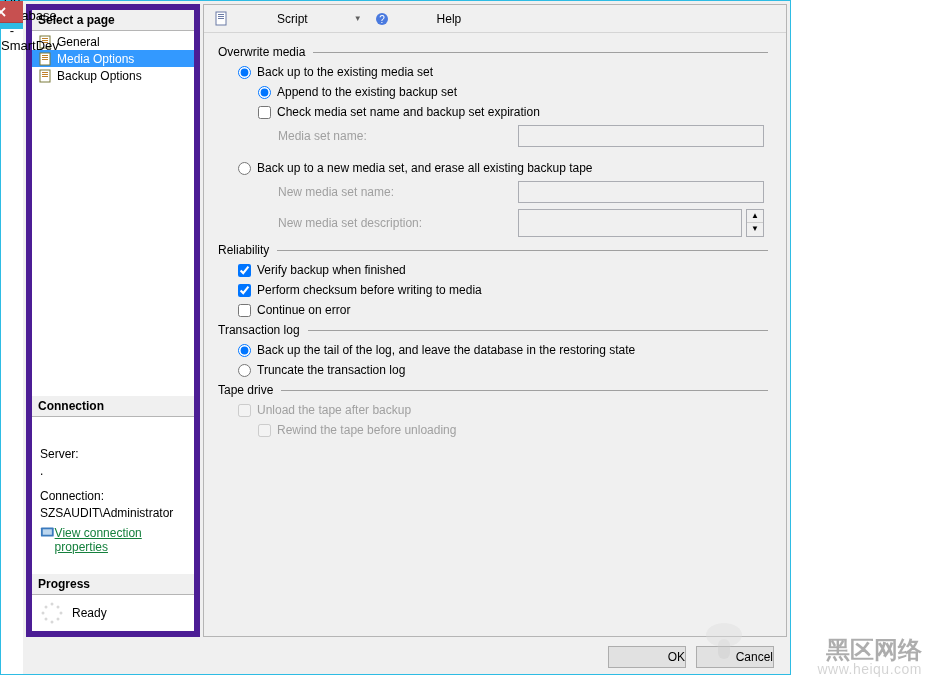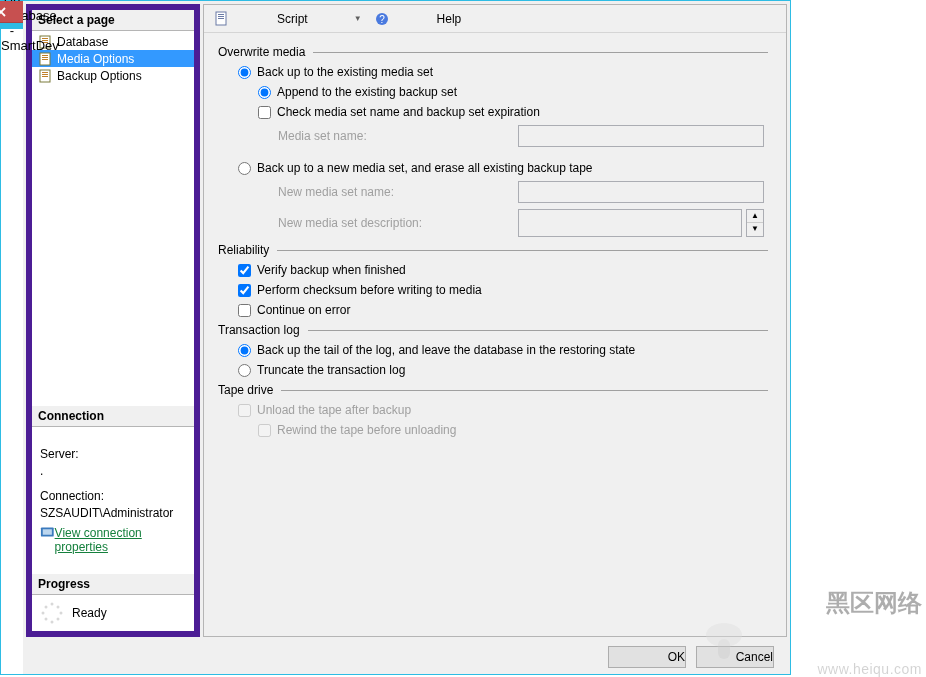--- a/index.html
+++ b/index.html
@@ -97,20 +97,21 @@
 }
 .page-icon {
   width: 16px; height: 16px;
   margin-right: 3px;
   flex-shrink: 0;
 }
 .sidebar-spacer { flex: 1; }
 .conn-body {
   padding: 20px 8px;
   font-size: 12px;
+  margin-top: 10px;
 }
 .conn-row { margin-bottom: 3px; }
 .conn-link {
   color: #15803d;
   text-decoration: underline;
   display: inline-block;
   margin-top: 2px;
 }
 .link-icon {
   display: inline-block;
@@ -243,21 +244,21 @@
   right: 4px;
   bottom: 0px;
   font-size: 24px;
   font-weight: bold;
   color: rgba(0,0,0,0.32);
   font-family: "Microsoft YaHei", sans-serif;
   pointer-events: none;
   text-align: right;
   line-height: 1.05;
 }
-.watermark .sub { font-size: 14px; font-weight: normal; letter-spacing: 0.5px; opacity: 0.55; margin-top: 47px; }
+.watermark .sub { font-size: 14px; font-weight: normal; letter-spacing: 0.5px; opacity: 0.55; }
 .mushroom {
   position: absolute;
   right: 178px;
   bottom: 10px;
   width: 48px; height: 48px;
   opacity: 0.4;
   pointer-events: none;
 }
 </style>
 </head>
@@ -296,21 +297,21 @@
       <div class="sidebar">
         <div class="section-header">Select a page</div>
         <div class="pages">
           <div class="page-item">
             <svg class="page-icon" viewBox="0 0 16 16">
                 <rect x="2" y="2" width="10" height="12" fill="#fff" stroke="#7a7a3a"></rect>
                 <rect x="4" y="4" width="6" height="1" fill="#c08028"></rect>
                 <rect x="4" y="6" width="6" height="1" fill="#c08028"></rect>
                 <rect x="4" y="8" width="6" height="1" fill="#c08028"></rect>
               </svg>
-            <span>Database</span>
+            <span>General</span>
           </div>
           <div class="page-item selected">
             <svg class="page-icon" viewBox="0 0 16 16">
                 <rect x="2" y="2" width="10" height="12" fill="#fff" stroke="#7a7a3a"></rect>
                 <rect x="4" y="4" width="6" height="1" fill="#c08028"></rect>
                 <rect x="4" y="6" width="6" height="1" fill="#c08028"></rect>
                 <rect x="4" y="8" width="6" height="1" fill="#c08028"></rect>
               </svg>
             <span>Media Options</span>
           </div>

